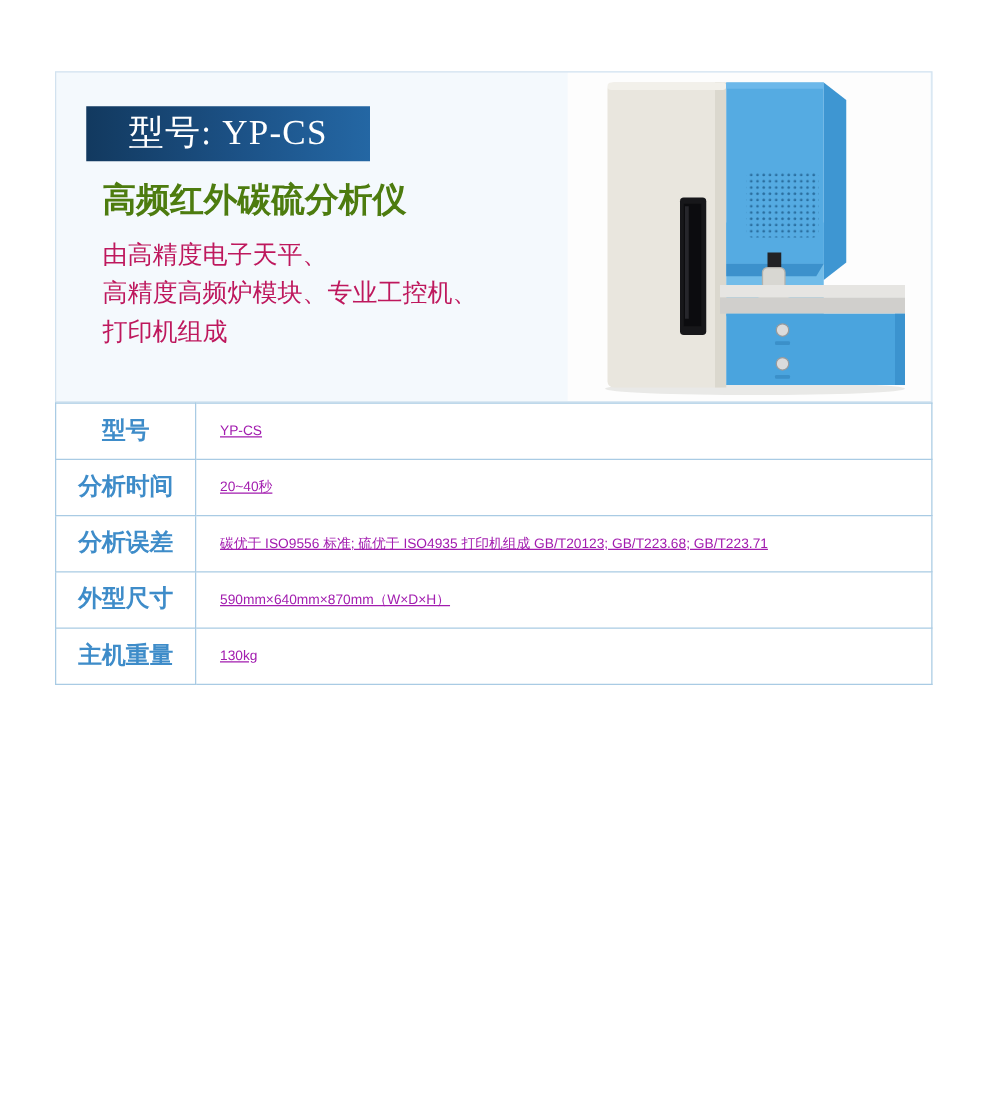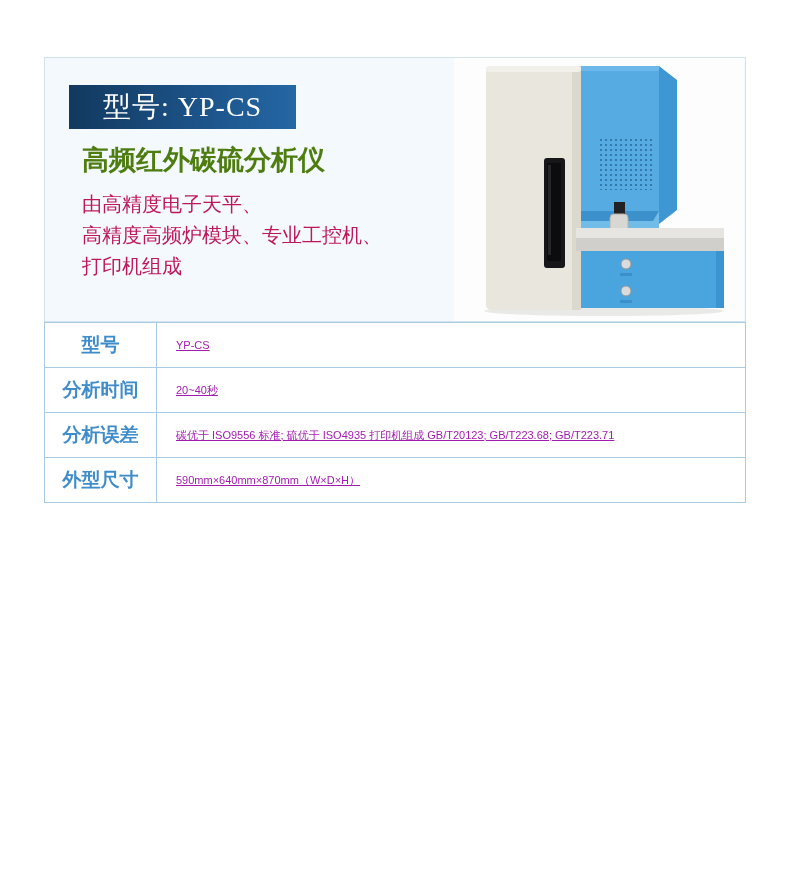--- a/index.html
+++ b/index.html
@@ -123,14 +123,18 @@
       <td class="spec-value">20~40秒</td>
     </tr>
     <tr>
       <td class="spec-label">分析误差</td>
       <td class="spec-value">碳优于 ISO9556 标准; 硫优于 ISO4935 打印机组成 GB/T20123; GB/T223.68; GB/T223.71</td>
     </tr>
     <tr>
       <td class="spec-label">外型尺寸</td>
       <td class="spec-value">590mm×640mm×870mm（W×D×H）</td>
     </tr>
+    <tr>
+      <td class="spec-label">主机重量</td>
+      <td class="spec-value">130kg</td>
+    </tr>
   </tbody>
 </table>
 
 </body></html>

